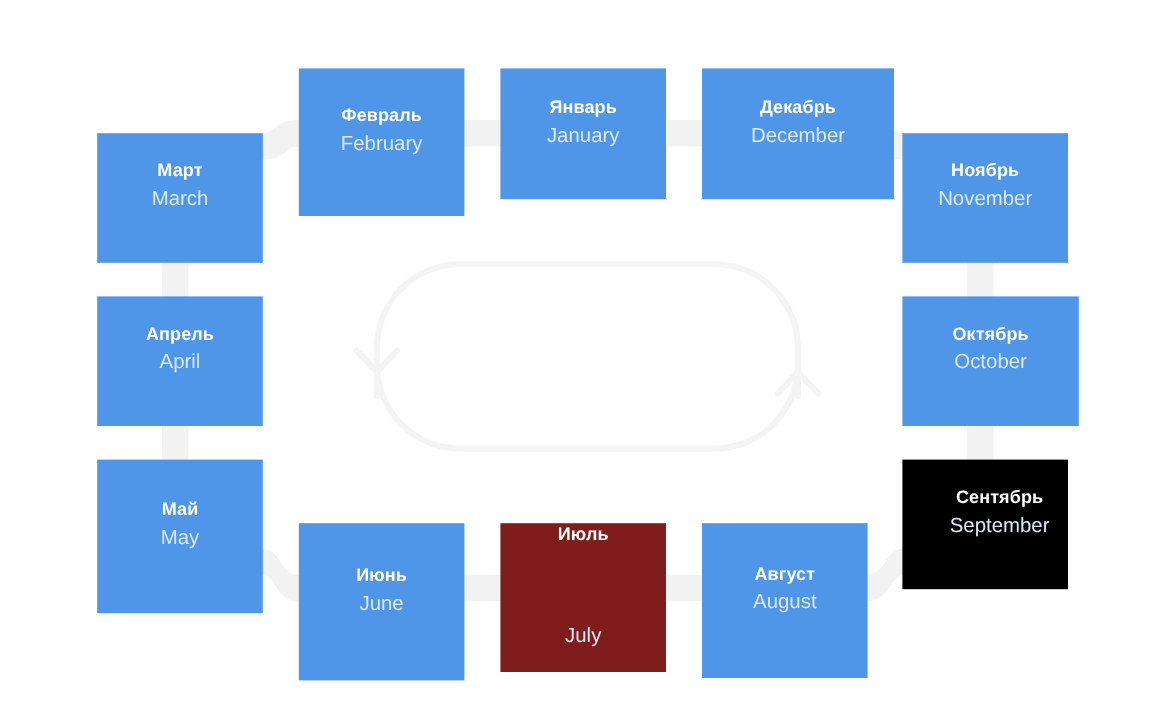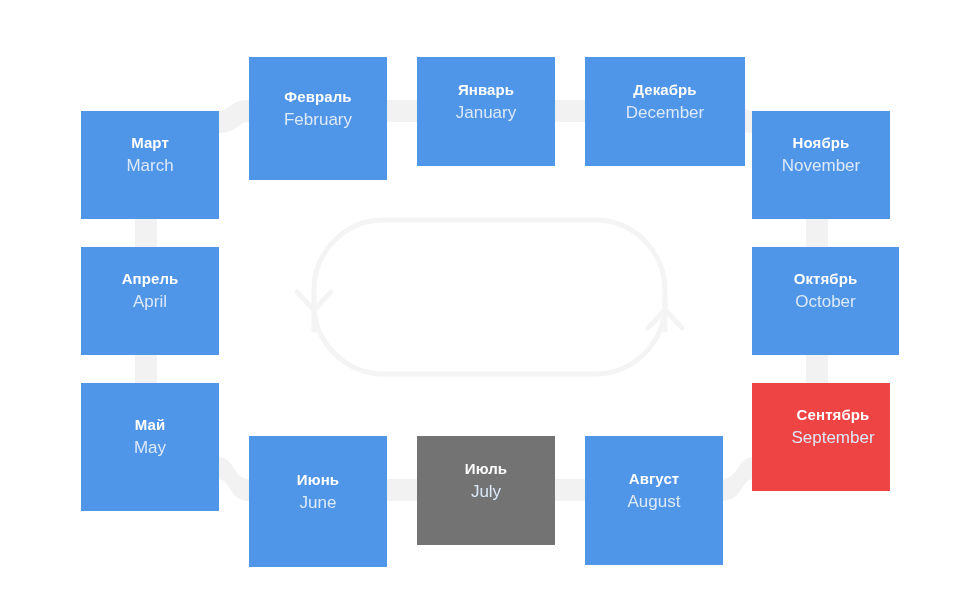--- a/index.html
+++ b/index.html
@@ -126,29 +126,29 @@
     <span class="month-name-en" style="color: rgb(220, 233, 249);">May</span>
   </div>
       <div class="month-card" style="left: 752px; top: 111px; width: 138px; height: 108px; background: rgb(79, 149, 232);">
     <span class="month-name-ru" style="color: rgb(255, 255, 255);">Ноябрь</span>
     <span class="month-name-en" style="color: rgb(220, 233, 249);">November</span>
   </div>
       <div class="month-card" style="left: 752px; top: 247px; width: 147px; height: 108px; background: rgb(79, 149, 232);">
     <span class="month-name-ru" style="color: rgb(255, 255, 255);">Октябрь</span>
     <span class="month-name-en" style="color: rgb(220, 233, 249);">October</span>
   </div>
-      <div class="month-card" style="left: 752px; top: 383px; width: 138px; height: 108px; background: #ef4444; padding-left: 24px;">
+      <div class="month-card" style="left: 752px; top: 383px; width: 138px; height: 108px; background: #000000; padding-left: 24px;">
     <span class="month-name-ru" style="color: rgb(255, 255, 255);">Сентябрь</span>
     <span class="month-name-en" style="color: rgb(220, 233, 249);">September</span>
   </div>
       <div class="month-card" style="left: 249px; top: 436px; width: 138px; height: 131px; background: rgb(79, 149, 232);">
     <span class="month-name-ru" style="color: rgb(255, 255, 255);">Июнь</span>
     <span class="month-name-en" style="color: rgb(220, 233, 249);">June</span>
   </div>
-      <div class="month-card" style="left: 417px; top: 436px; width: 138px; height: 109px; background: #737373;">
+      <div class="month-card" style="left: 417px; top: 436px; width: 138px; height: 124px; background: #7f1d1d; justify-content: space-between;">
     <span class="month-name-ru" style="color: rgb(255, 255, 255);">Июль</span>
     <span class="month-name-en" style="color: rgb(220, 233, 249);">July</span>
   </div>
       <div class="month-card" style="left: 585px; top: 436px; width: 138px; height: 129px; background: rgb(79, 149, 232);">
     <span class="month-name-ru" style="color: rgb(255, 255, 255);">Август</span>
     <span class="month-name-en" style="color: rgb(220, 233, 249);">August</span>
   </div>
     </div>
 
 </div>

